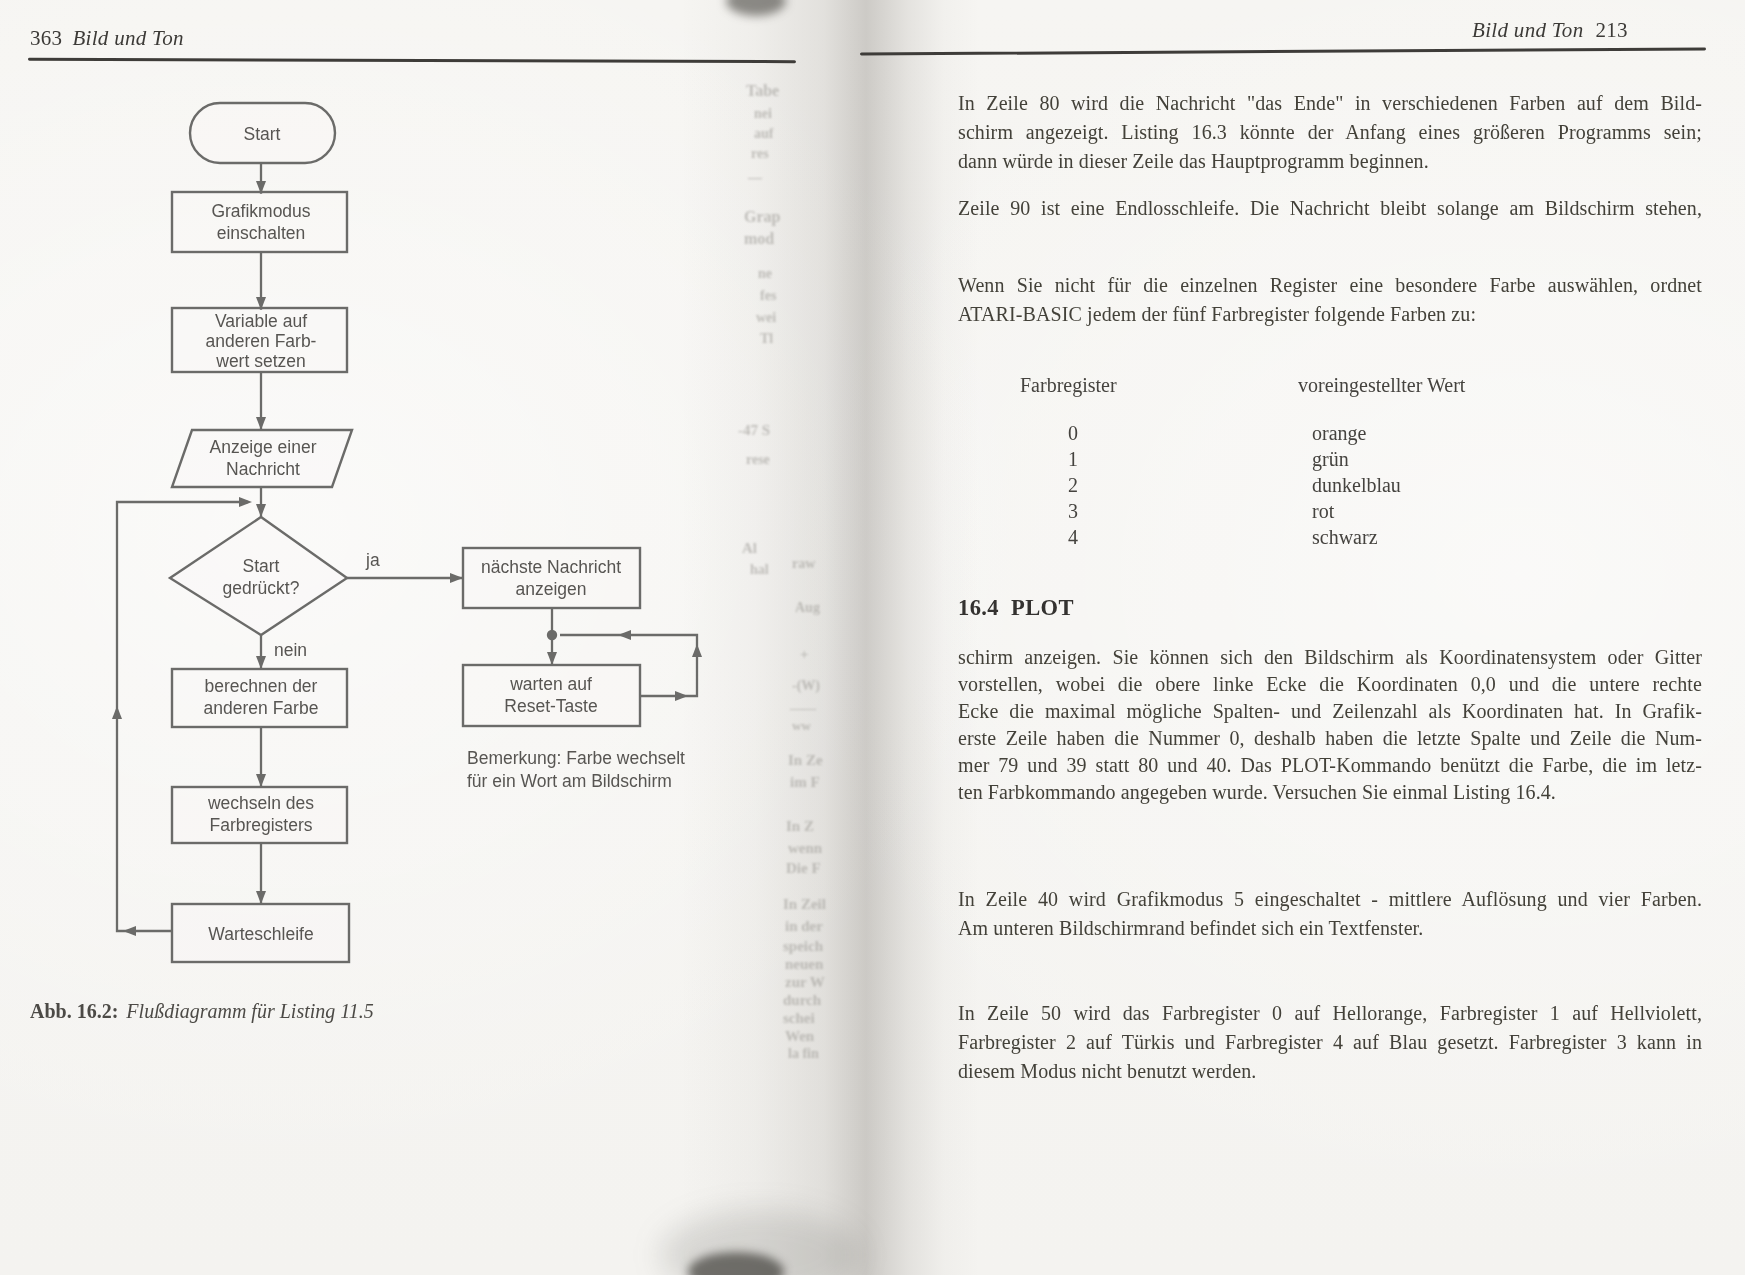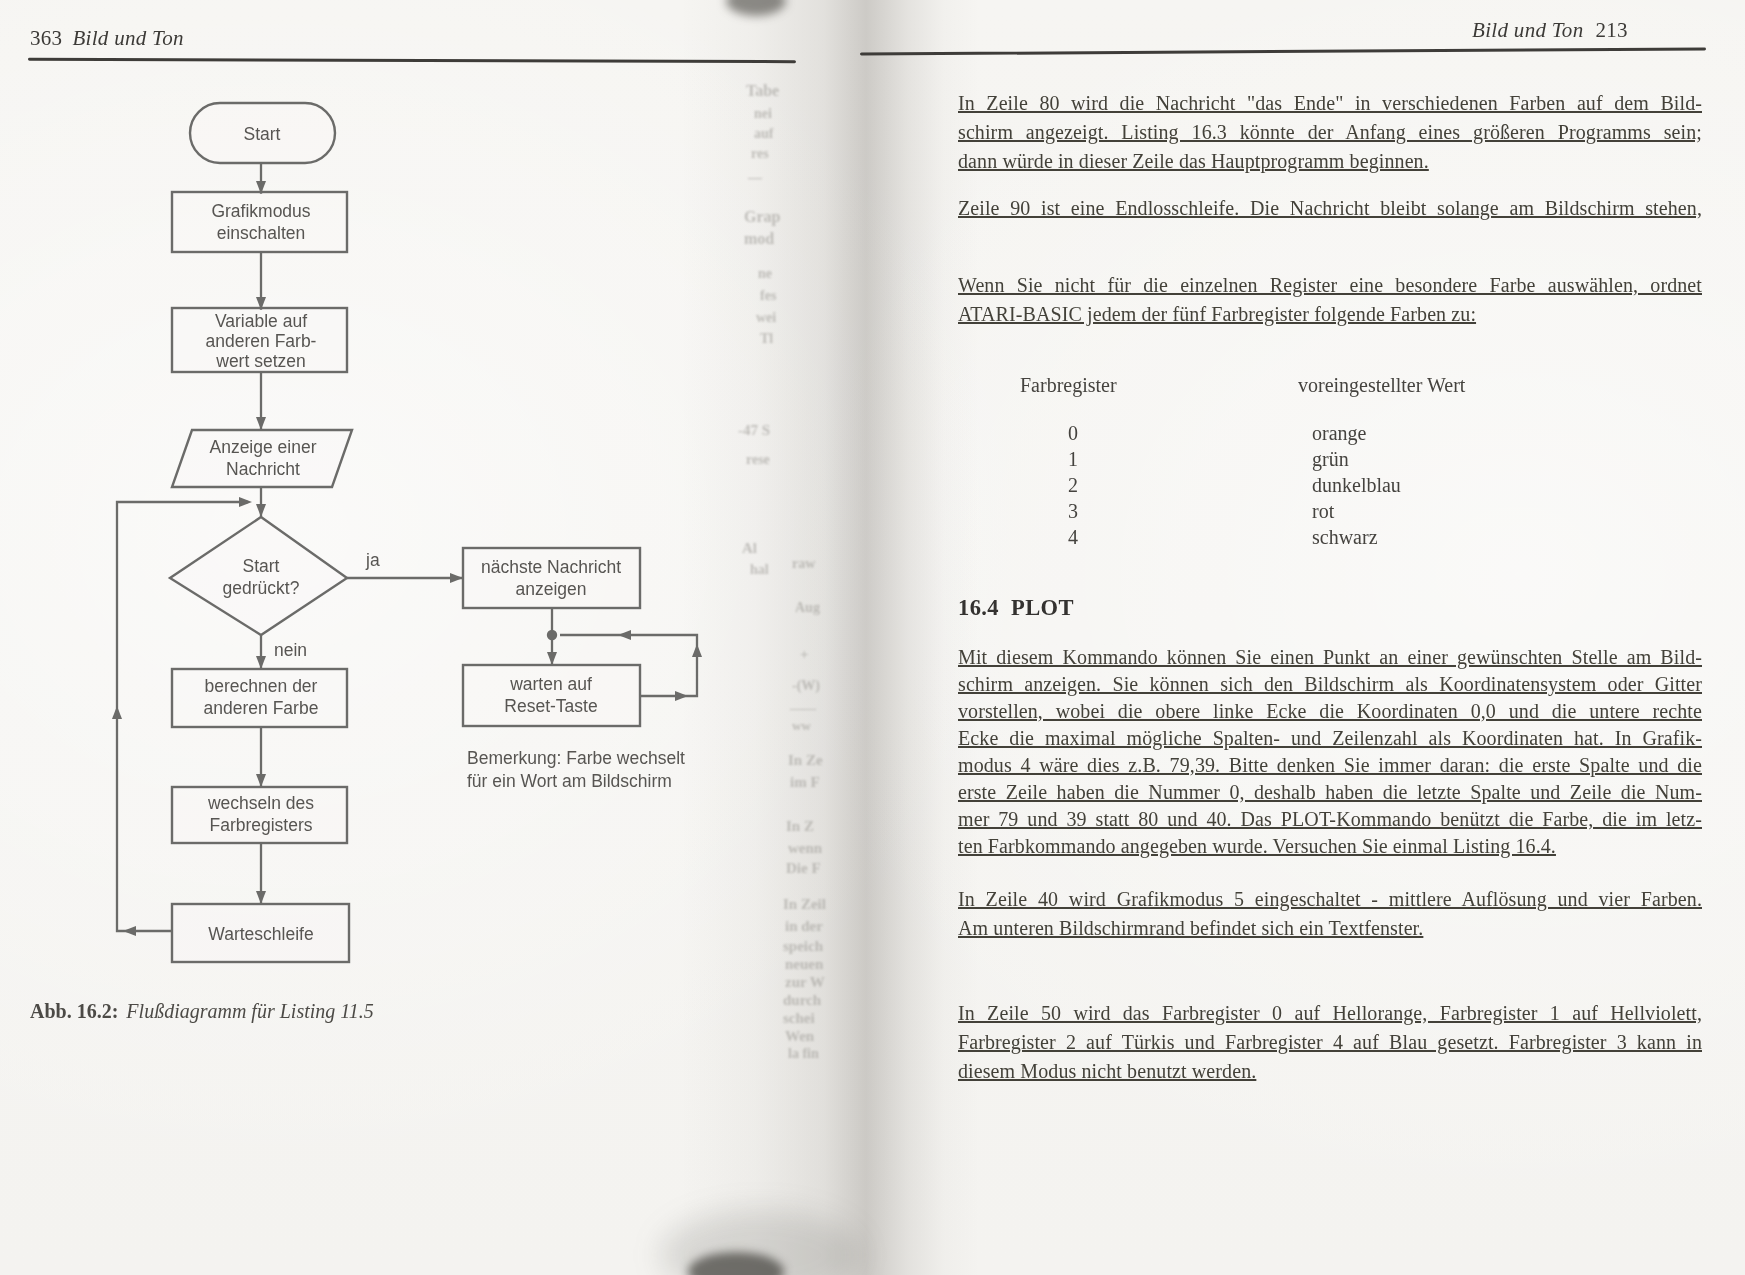--- a/index.html
+++ b/index.html
@@ -49,21 +49,21 @@
   svg.flow text{font-family:"Liberation Sans", sans-serif; font-size:17.5px; fill:#57555​2; fill:#575552;}
   svg.flow text.c{text-anchor:middle;}
 
   
   .caption{position:absolute; left:30px; top:1000px; font-size:20px; color:#4c4a46;}
   .caption .lbl{font-weight:bold;}
   .caption .txt{font-style:italic; margin-left:8px;}
 
   
   .para{position:absolute; left:958px; width:744px; font-size:20px; color:#434139; letter-spacing:.1px;}
-  .para .line{text-align:justify; text-align-last:justify; height:30px;text-decoration:underline;}
+  .para .line{text-align:justify; text-align-last:justify; height:30px;}
   .para .line.last{text-align-last:left;}
   .para.tight .line{height:27px;}
   .para.lh29 .line{height:29px;}
 
   .colortable{position:absolute; left:1020px; top:374px; width:520px; font-size:20px; color:#45433f;}
   .colortable .thead{position:relative; height:26px;}
   .colortable .th1{position:absolute; left:0;}
   .colortable .th2{position:absolute; left:278px;}
   .colortable .rows{margin-top:22px;}
   .colortable .trow{position:relative; height:26px;}
@@ -279,25 +279,23 @@
       <div class="trow">
         <span class="tnum">4</span>
         <span class="tval">schwarz</span>
       </div>
     </div>
   </div>
 
   <div class="sec-heading">16.4  PLOT</div>
 
   <div class="para tight" style="top:646px">
-    <div class="line">Mit diesem Kommando können Sie einen Punkt an einer gewünschten Stelle am Bild-</div>
     <div class="line">schirm anzeigen. Sie können sich den Bildschirm als Koordinatensystem oder Gitter</div>
     <div class="line">vorstellen, wobei die obere linke Ecke die Koordinaten 0,0 und die untere rechte</div>
     <div class="line">Ecke die maximal mögliche Spalten- und Zeilenzahl als Koordinaten hat. In Grafik-</div>
-    <div class="line">modus 4 wäre dies z.B. 79,39. Bitte denken Sie immer daran: die erste Spalte und die</div>
     <div class="line">erste Zeile haben die Nummer 0, deshalb haben die letzte Spalte und Zeile die Num-</div>
     <div class="line">mer 79 und 39 statt 80 und 40. Das PLOT-Kommando benützt die Farbe, die im letz-</div>
     <div class="line last">ten Farbkommando angegeben wurde. Versuchen Sie einmal Listing 16.4.</div>
   </div>
 
   <div class="para lh29" style="top:888px">
     <div class="line">In Zeile 40 wird Grafikmodus 5 eingeschaltet - mittlere Auflösung und vier Farben.</div>
     <div class="line last">Am unteren Bildschirmrand befindet sich ein Textfenster.</div>
   </div>
 

